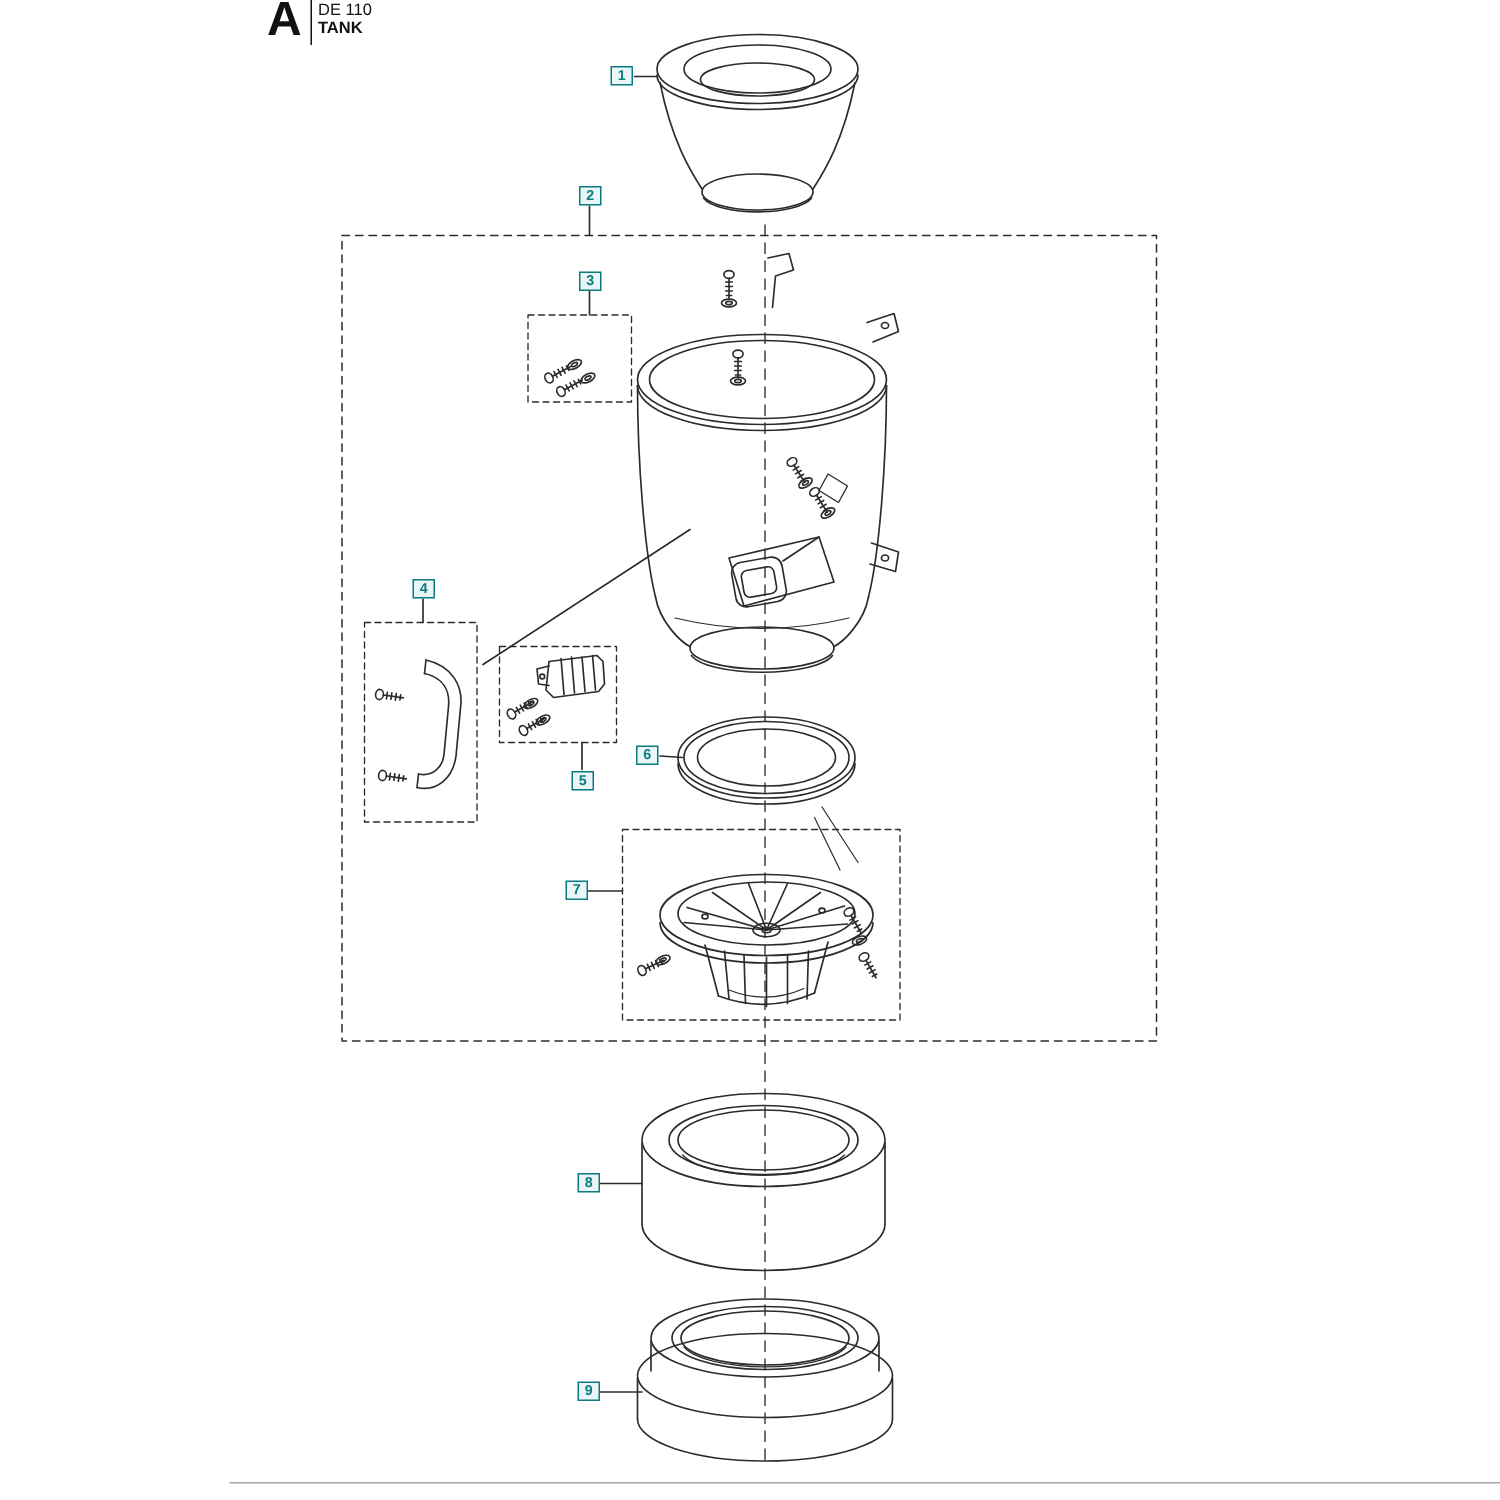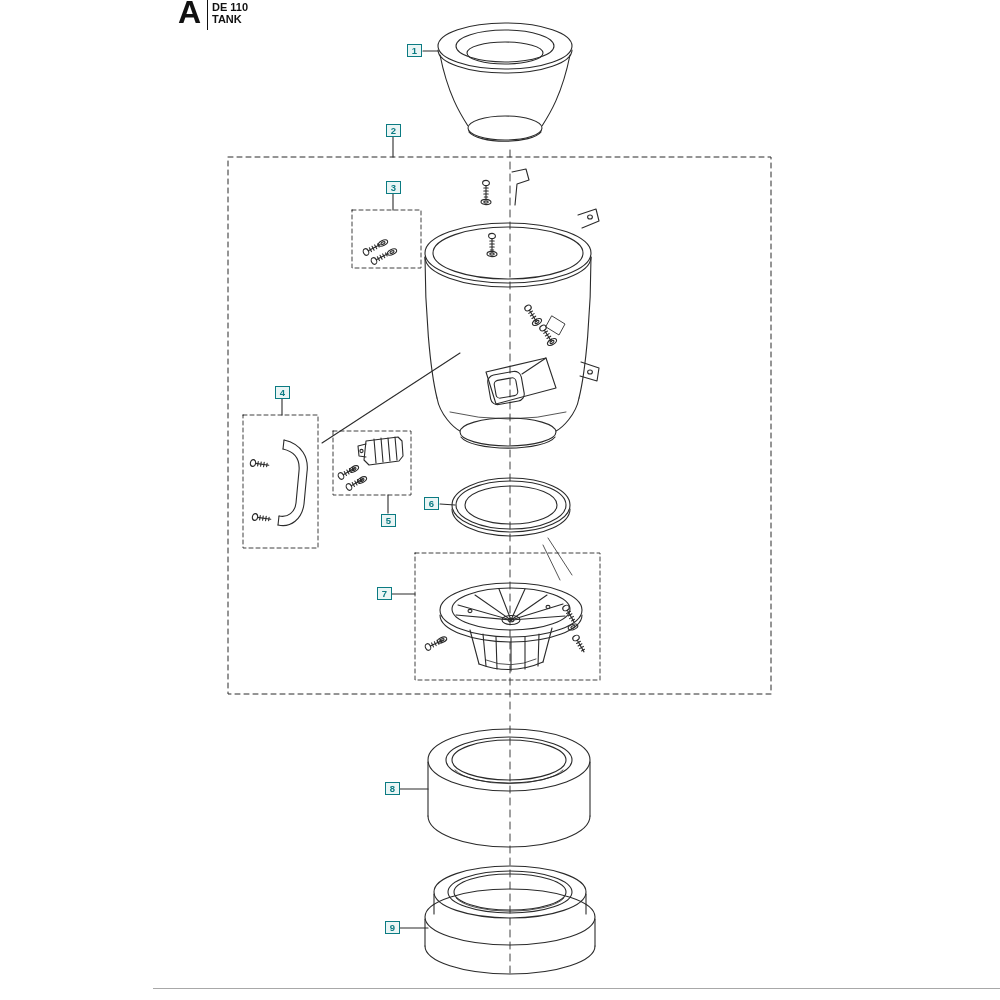--- a/index.html
+++ b/index.html
@@ -7,21 +7,21 @@
     width:1000px;height:1000px;position:relative;background:#ffffff;
     font-family:"Liberation Sans", sans-serif;color:#1a1a1a;overflow:hidden;
   }
   .hdr-letter{
     position:absolute;left:178px;top:-6px;font-size:32px;font-weight:bold;color:#111;
   }
   .hdr-divider{
     position:absolute;left:207px;top:0px;width:1px;height:30px;background:#111;
   }
   .hdr-model{
-    position:absolute;left:212px;top:1px;font-size:11px;font-weight:bold;color:#111;line-height:12px;
+    position:absolute;left:212px;top:1px;font-size:11px;font-weight:normal;color:#111;line-height:12px;
   }
   .hdr-title{
     position:absolute;left:212px;top:13px;font-size:11px;font-weight:bold;color:#111;line-height:12px;text-align:right;
   }
   .callout{
     position:absolute;min-width:9px;height:11px;padding:0 2px;
     border:1px solid #0b7b82;background:#eaf5f5;color:#0b7b82;
     font-size:9.5px;font-weight:bold;text-align:center;line-height:11px;
   }
   .footer-line{

